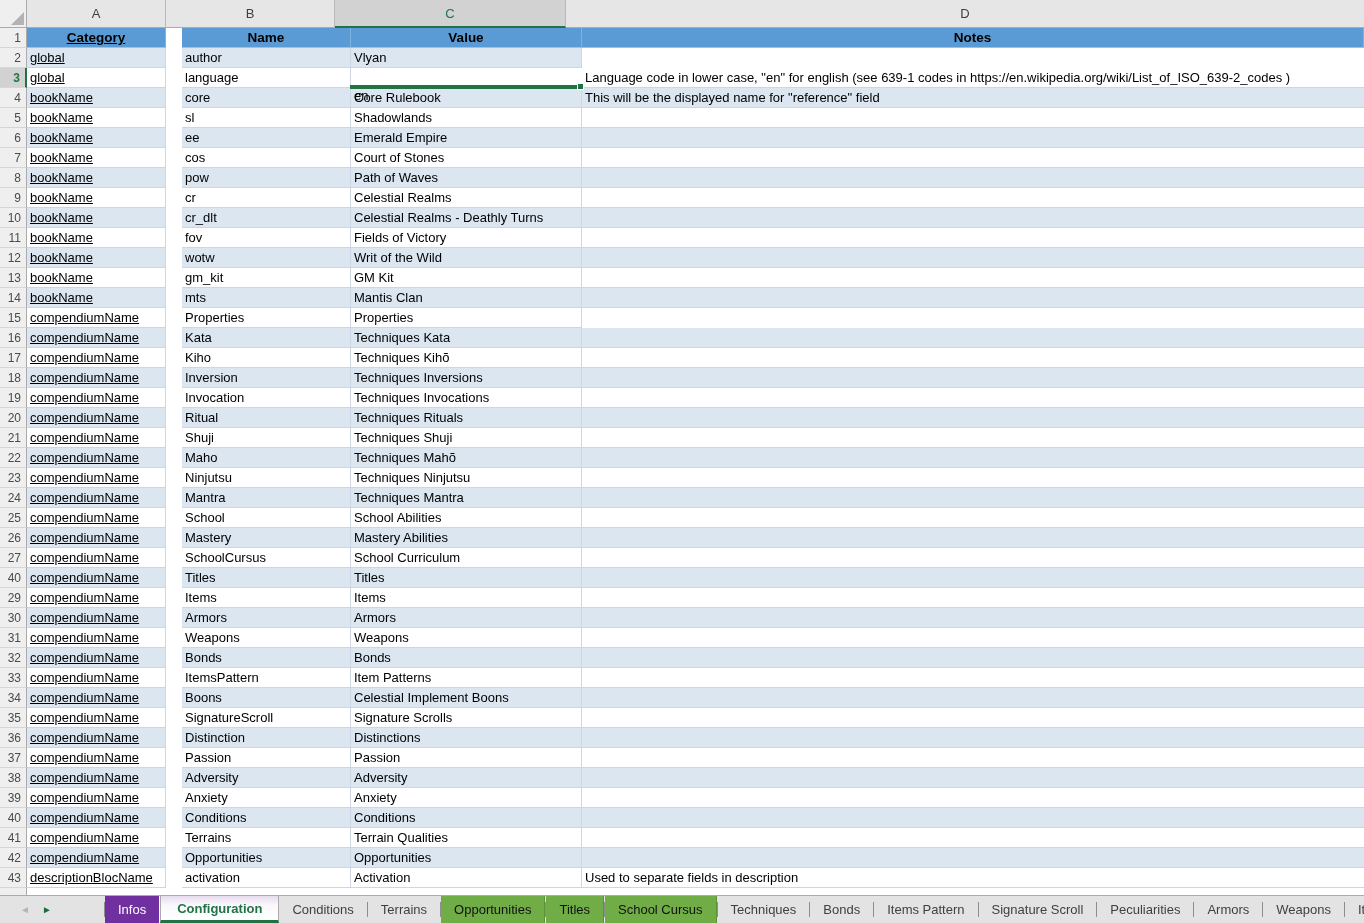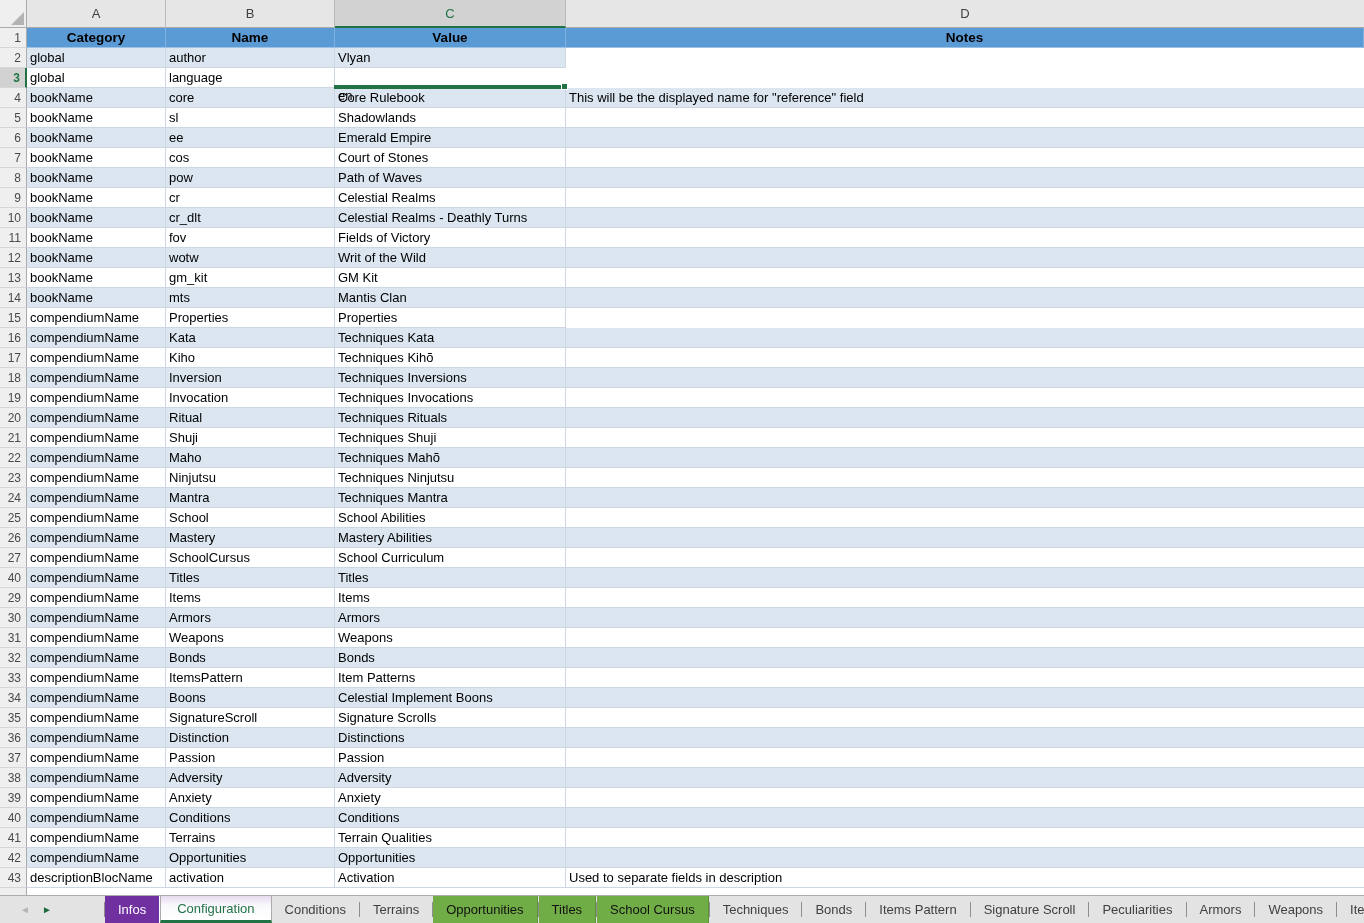--- a/index.html
+++ b/index.html
@@ -35,22 +35,22 @@
   
   .grid{flex:none;}
   .row{display:flex;height:20px;}
   .rn{width:27px;flex:none;background:#EFEFEF;border-right:1px solid #ABABAB;
     border-bottom:1px solid #D6D6D6;font-size:12px;color:#4A4A4A;
     display:flex;align-items:center;justify-content:flex-end;padding-right:5px;}
   .rn.sel{background:var(--hdr-sel-gray);color:var(--accent-green);font-weight:bold;
     border-right:2px solid var(--accent-green);}
   .cell{font-size:13px;line-height:19px;padding:0 3px;white-space:nowrap;overflow:hidden;
     border-right:1px solid var(--grid-line);border-bottom:1px solid var(--grid-line);}
-  .cell.cA{width:139px;flex:none;}
-  .cell.cB{width:169px;flex:none;}
+  .cell.cA{width:139px;flex:none;text-decoration:underline;}
+  .cell.cB{width:169px;flex:none;margin-left:16px;}
   .cell.cC{width:231px;flex:none;}
   .cell.cD{flex:1;border-right:none;}
   .row.band .cell{background:var(--band-blue);}
   .row.header-row .cell{background:var(--header-blue);font-weight:bold;text-align:center;
     font-size:13.5px;border-right:1px solid #7FB2DE;border-bottom:1px solid #9CC3E5;color:#000;}
   .cell.active{position:relative;background:#8b5cf6;overflow:visible;z-index:2;margin-top:18px;}
   .cell.active::before{content:"";position:absolute;inset:-1px;
     border:2px solid var(--accent-green);pointer-events:none;}
   .cell.active::after{content:"";position:absolute;right:-3px;bottom:-3px;width:5px;height:5px;
     background:var(--accent-green);border:1px solid #fff;}
@@ -65,21 +65,21 @@
   .navbtn{font-size:10px;width:22px;text-align:center;cursor:default;}
   .navbtn.prev{color:#B5B5B5;margin-left:14px;}
   .navbtn.next{color:#1F6B40;}
   .tabsep{width:1px;height:15px;background:#8E8E8E;align-self:center;flex:none;}
   .tab{display:flex;align-items:center;padding:12px 13px;font-size:13px;color:#3F3F3F;
     white-space:nowrap;cursor:pointer;flex:none;}
   .tab.purple{background:var(--tab-purple);color:#fff;border-right:1px solid #fff;}
   .tab.green{background:var(--tab-green);color:#111;border-right:1px solid #5E913A;}
   .tab.green{border-right:1px solid #5e9139;}
   .tab.active{background:linear-gradient(#E6DCEF 0%,#FAF8FC 40%,#FFFFFF 100%);
-    color:var(--accent-green);font-weight:normal;border-bottom:3px solid var(--accent-green);
+    color:var(--accent-green);font-weight:bold;border-bottom:3px solid var(--accent-green);
     border-left:1px solid #ABABAB;border-right:1px solid #ABABAB;padding:0 16px;text-align:right;}
 </style>
 </head>
 <body>
 
 <div class="app">
 
   <div class="colheads">
     <div class="corner">
       <div class="tri"></div>
@@ -102,20 +102,21 @@
         <div class="rn">2</div>
         <div class="cell cA">global</div>
         <div class="cell cB">author</div>
         <div class="cell cC">Vlyan</div>
       </div>
       <div class="row">
         <div class="rn sel">3</div>
         <div class="cell cA">global</div>
         <div class="cell cB">language</div>
         <div class="cell cC active">en</div>
+        <div class="cell cD">Language code in lower case, "en" for english (see 639-1 codes in https://en.wikipedia.org/wiki/List_of_ISO_639-2_codes )</div>
       </div>
       <div class="row band">
         <div class="rn">4</div>
         <div class="cell cA">bookName</div>
         <div class="cell cB">core</div>
         <div class="cell cC">Core Rulebook</div>
         <div class="cell cD">This will be the displayed name for "reference" field</div>
       </div>
       <div class="row">
         <div class="rn">5</div>

